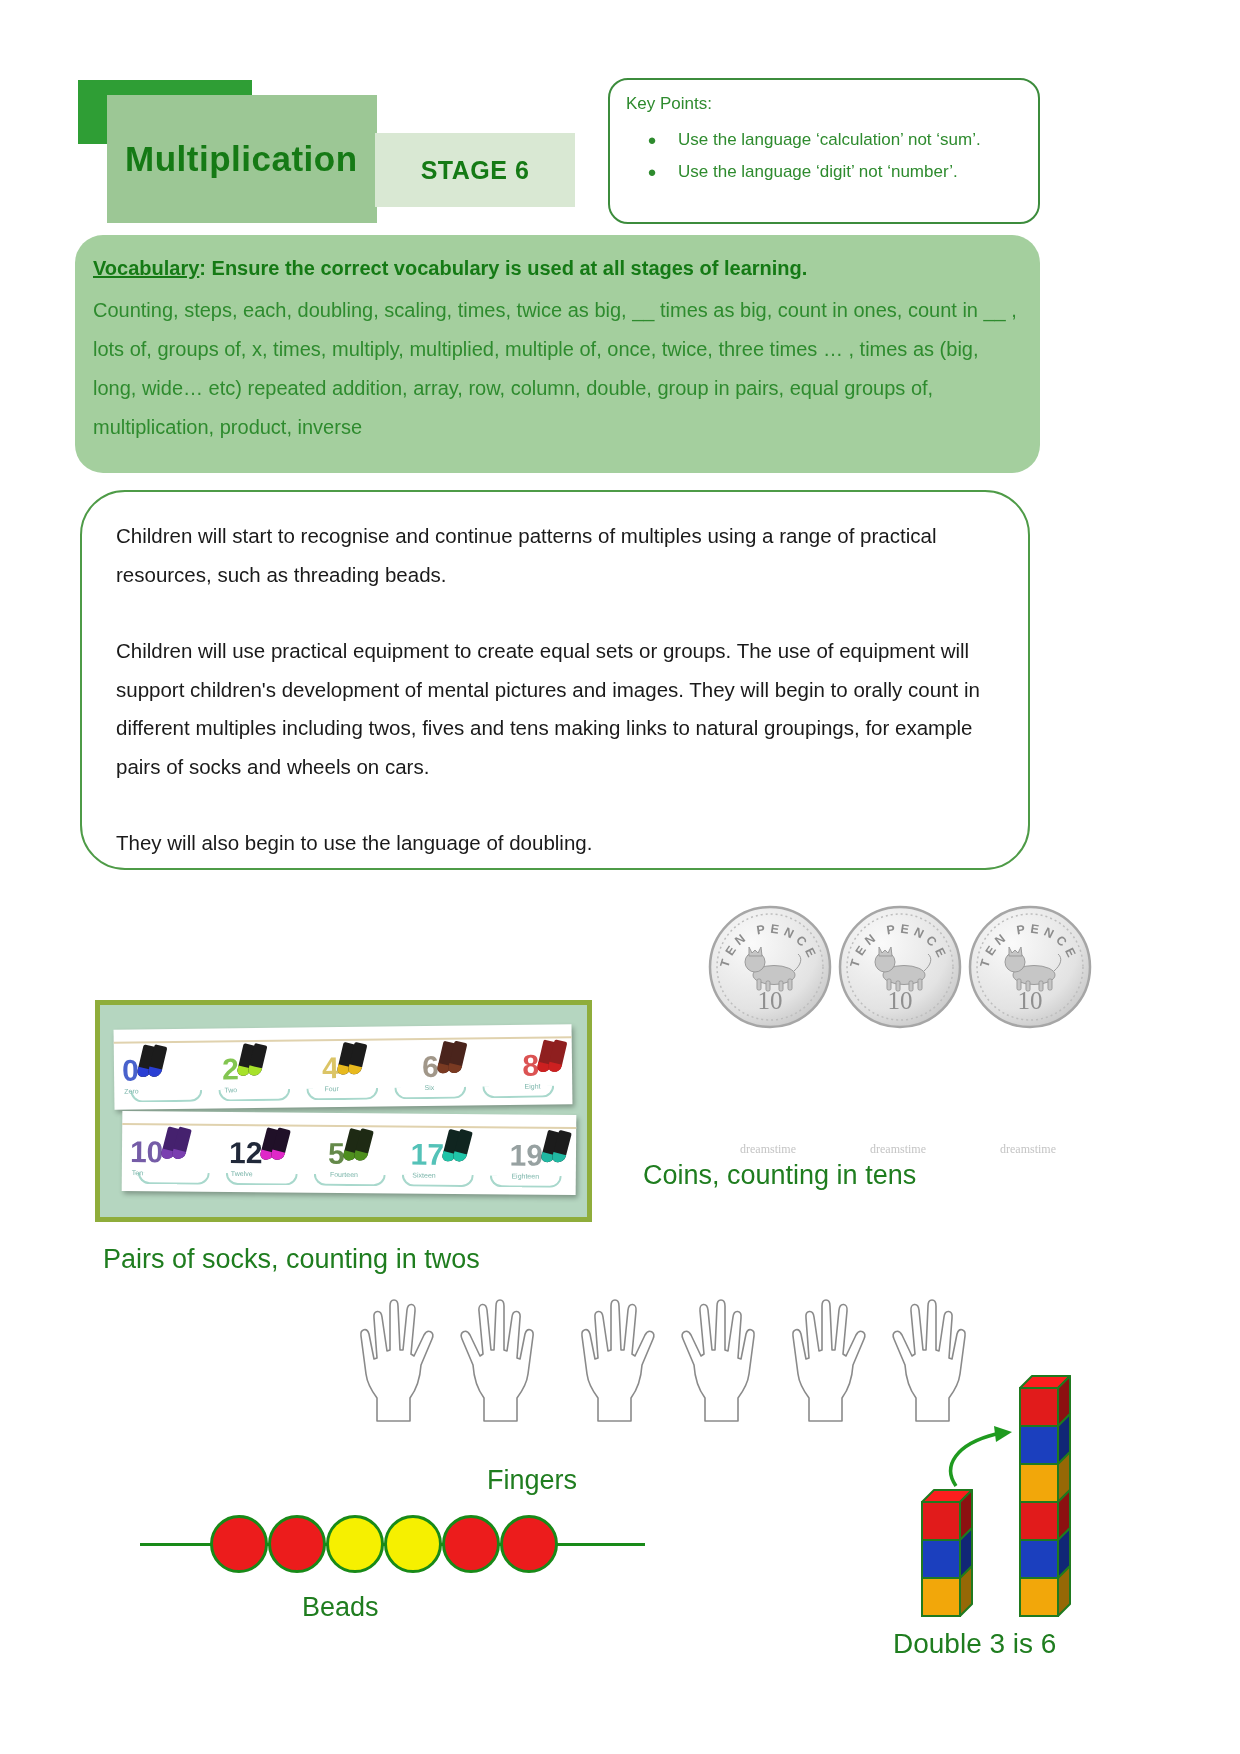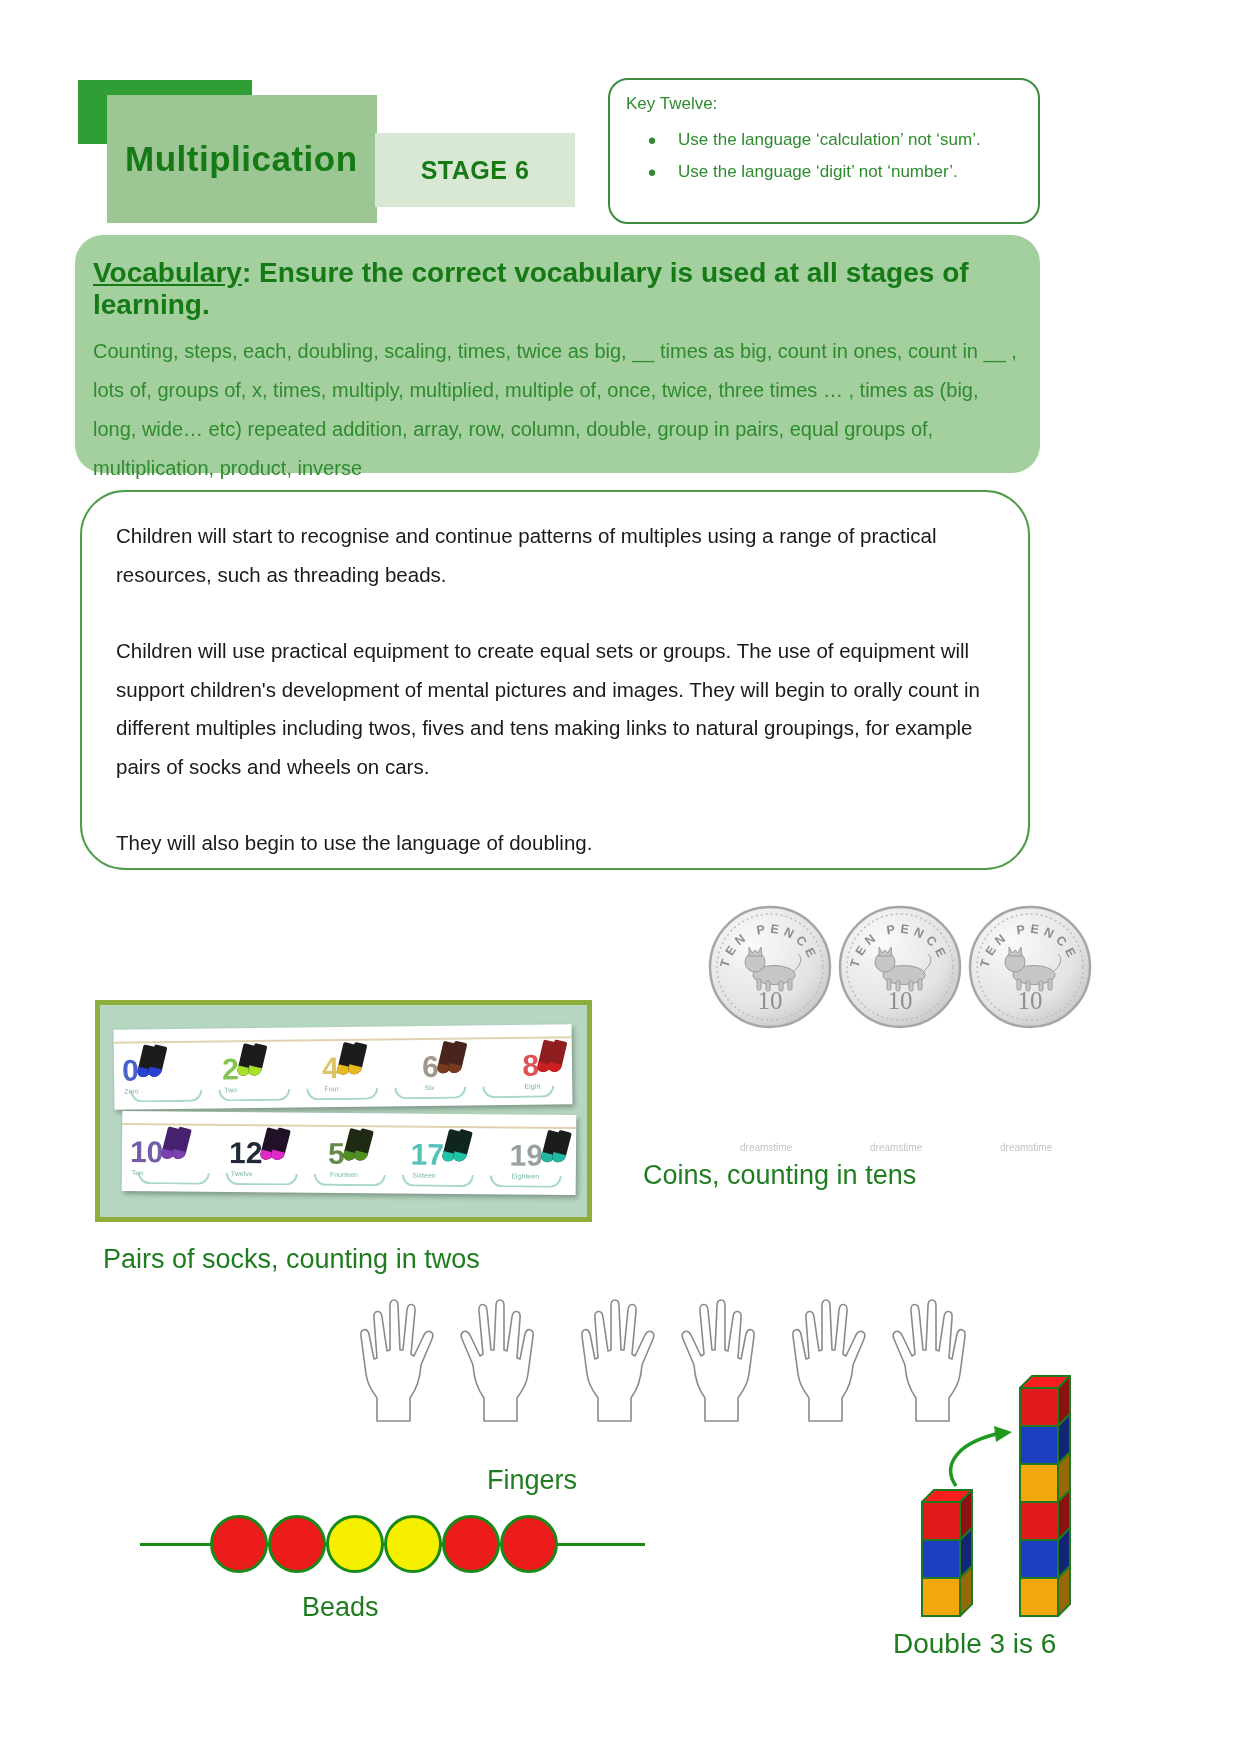--- a/index.html
+++ b/index.html
@@ -15,21 +15,21 @@
   .stage-box{left:375px;top:133px;width:200px;height:74px;background:#d9e8d3;color:#157a15;
     font-weight:bold;font-size:25px;display:flex;align-items:center;justify-content:center;letter-spacing:0.5px;}
   .keypoints{left:608px;top:78px;width:432px;height:146px;border:2px solid #3c8c3c;border-radius:20px;
     background:#fff;color:#2e8b2e;font-size:17px;box-sizing:border-box;padding:14px 16px;}
   .keypoints .kp-head{margin-bottom:10px;}
   .kp-item{display:flex;line-height:32px;}
   .kp-bullet{width:52px;text-align:center;font-size:15px;}
   
   .vocab{left:75px;top:235px;width:965px;height:238px;background:#a4cf9e;border-radius:28px;
     box-sizing:border-box;padding:22px 18px 0 18px;}
-  .vocab-head{color:#157a15;font-weight:bold;font-size:28px;}
+  .vocab-head{color:#157a15;font-weight:bold;font-size:20px;}
   .vocab-head .u{text-decoration:underline;}
   .vocab-body{color:#2e8b2e;font-size:20px;line-height:39px;margin-top:11px;}
   
   .descbox{left:80px;top:490px;width:950px;height:380px;background:#fff;border:2px solid #4e9b47;
     border-radius:45px;box-sizing:border-box;padding:25px 34px 0 34px;color:#1a1a1a;
     font-size:20.5px;line-height:38.5px;}
   .descbox p{margin:0 0 38px 0;}
   
   .socksimg{left:95px;top:1000px;width:497px;height:222px;background:#b5d6c0;border:5px solid #8fad3b;box-sizing:border-box;}
   .sock-strip{position:absolute;background:#ffffff;display:flex;justify-content:space-between;
@@ -42,41 +42,41 @@
   .sock-word{position:absolute;left:2px;bottom:-1px;font-size:7px;color:#7ab5aa;}
   .sock-pair{display:flex;margin-top:4px;}
   .sock{width:13px;height:32px;border-radius:2px 2px 8px 5px;position:relative;transform:rotate(14deg);margin-left:-2px;}
   .toe{position:absolute;bottom:0;left:0;right:0;height:9px;border-radius:0 0 8px 5px;}
   .arc{position:absolute;bottom:7px;height:12px;width:72px;border:2px solid #a8d8cc;border-top:none;
     border-radius:0 0 40px 40px;box-sizing:border-box;}
   
   .caption{color:#1f7d1f;font-size:27px;white-space:nowrap;}
   
   .coin{position:absolute;top:905px;width:124px;height:124px;}
-  .watermark{position:absolute;top:1142px;font-size:10px;color:#c4c4c4;}
+  .watermark{position:absolute;top:1142px;font-size:12px;color:#c4c4c4;font-family:Liberation Serif, serif;}
   
   .hand-pair{position:absolute;top:1288px;width:200px;height:137px;}
   
   .beadwrap{left:140px;top:1515px;width:510px;height:60px;}
   .bead-line{position:absolute;left:0;top:28px;width:505px;height:3px;background:#188a18;}
   .bead{position:absolute;top:0;width:58px;height:58px;border-radius:50%;border:3px solid #188a18;box-sizing:border-box;}
   
   .cubes{left:898px;top:1368px;width:210px;height:262px;}
 </style>
 </head>
 <body>
 
 <div class="abs dark-square"></div>
 <div class="abs title-box">
   <span class="page-title">Multiplication</span>
 </div>
 <div class="abs stage-box">STAGE 6</div>
 
 <div class="abs keypoints">
-  <div class="kp-head">Key Twelve:</div>
+  <div class="kp-head">Key Points:</div>
   <div class="kp-item">
     <span class="kp-bullet">●</span>
     <span>Use the language ‘calculation’ not ‘sum’.</span>
   </div>
   <div class="kp-item">
     <span class="kp-bullet">●</span>
     <span>Use the language ‘digit’ not ‘number’.</span>
   </div>
 </div>
 

